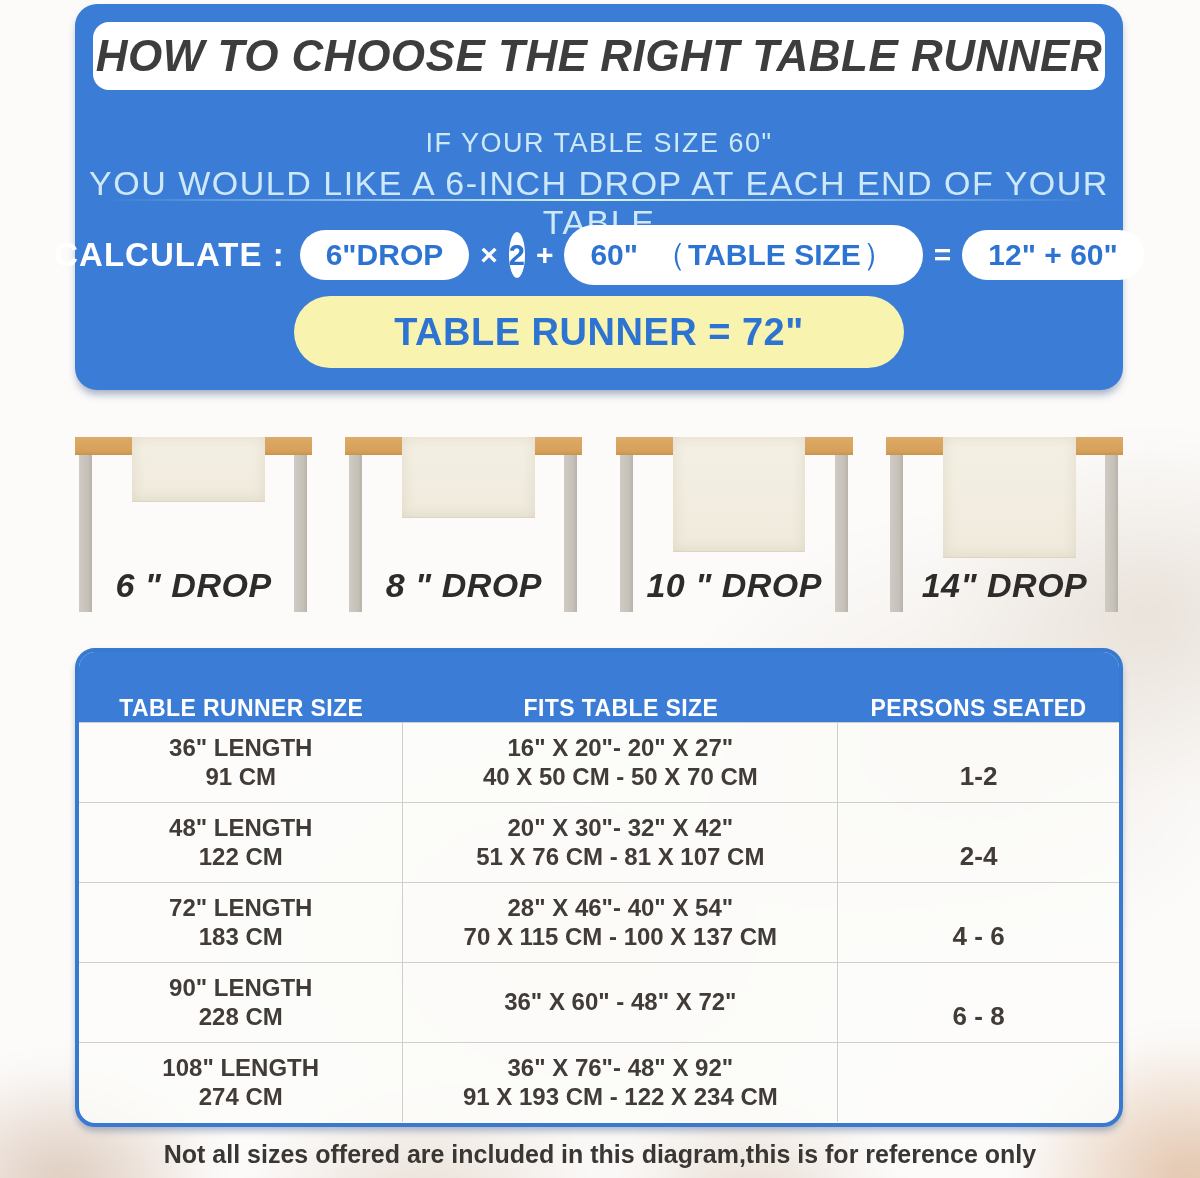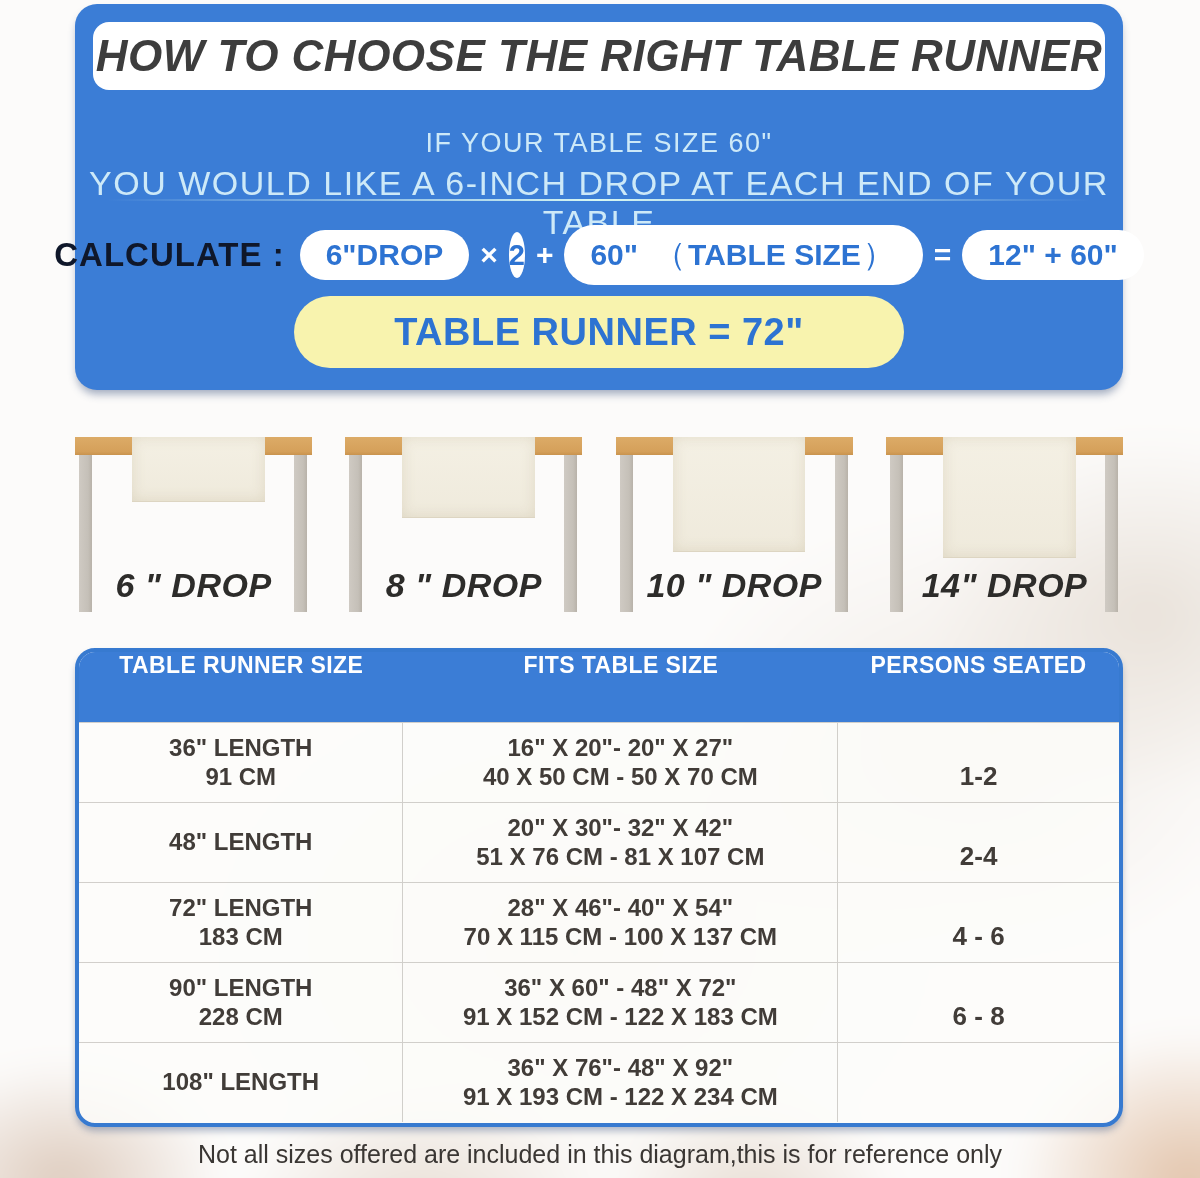--- a/index.html
+++ b/index.html
@@ -49,21 +49,21 @@
   .intro-2 { top:160px; font-size:34px; }
   .divider {
     position:absolute; top:195px; left:32px; right:32px; height:2px;
     background:linear-gradient(90deg, transparent 0%, rgba(226,255,243,0.95) 50%, transparent 100%);
   }
   .calc-row {
     position:absolute; top:222px; left:0; right:0; height:58px;
     display:flex; align-items:center; justify-content:center; gap:11px;
     white-space:nowrap;
   }
-  .calc-label { color:#0f172a; font-weight:700; font-size:33px; letter-spacing:1px; margin-right:4px; }
+  .calc-label { color:#ffffff; font-weight:700; font-size:33px; letter-spacing:1px; margin-right:4px; }
   .pill {
     background:#ffffff; color:#2d73d2; font-weight:700; font-size:30px;
     border-radius:40px; padding:8px 26px; display:flex; align-items:center;
   }
   .pill .paren { font-weight:400; font-size:32px; padding:0 2px; }
   .pill .gap { display:inline-block; width:14px; }
   .op { color:#ffffff; font-weight:700; font-size:30px; }
   .mult-circle {
     width:46px; height:46px; border-radius:50%; background:#ffffff;
     color:#2d73d2; font-weight:700; font-size:29px;
@@ -109,41 +109,41 @@
   }
 
   
   .size-panel {
     position:absolute; left:75px; top:648px; width:1048px; height:479px;
     border:4px solid #377ad0; border-radius:20px;
     background:rgba(253,252,250,0.80);
     box-shadow:0 5px 7px -1px rgba(60,85,130,0.40);
     overflow:hidden;
   }
-  .size-header { display:flex; height:70px; background:#3b7dd6; align-items:flex-start; }
+  .size-header { display:flex; height:70px; background:#3b7dd6; align-items:flex-end; }
   .size-header .hcell {
     color:#ffffff; font-weight:700; font-size:23px; letter-spacing:0.4px;
     text-align:center;
   }
   .c1 { width:31.2%; } .c2 { width:41.8%; } .c3 { width:27%; }
   .size-row {
     display:flex; height:80px; align-items:center;
     border-top:1px solid rgba(158,152,146,0.45);
   }
   .size-row .cell {
     text-align:center; color:#413c38; font-weight:700; font-size:24px; line-height:1.2;
     align-self:stretch; display:flex; flex-direction:column; justify-content:center;
   }
   .size-row .cell.c1, .size-row .cell.c2 { border-right:1px solid rgba(158,152,146,0.45); }
   .size-row .cell.c3 { font-size:26px;margin-top:28px; }
 
   
   .footer-note {
     position:absolute; top:1140px; left:0; right:0; text-align:center;
-    font-weight:400; font-size:25px; color:#3a3633;
+    font-weight:700; font-size:25px; color:#3a3633;
   }
 </style>
 </head>
 <body>
 
 <div class="bg-photo"></div>
 
 <div class="top-panel">
   <div class="title-box">
     <span>HOW TO CHOOSE THE RIGHT TABLE RUNNER</span>
@@ -226,20 +226,21 @@
     <div class="cell c2">
       <span>16" X 20"- 20" X 27"</span>
       <span>40 X 50 CM - 50 X 70 CM</span>
     </div>
     <div class="cell c3">1-2</div>
   </div>
 
   <div class="size-row">
     <div class="cell c1">
       <span>48" LENGTH</span>
+      <span>122 CM</span>
     </div>
     <div class="cell c2">
       <span>20" X 30"- 32" X 42"</span>
       <span>51 X 76 CM - 81 X 107 CM</span>
     </div>
     <div class="cell c3">2-4</div>
   </div>
 
   <div class="size-row">
     <div class="cell c1">
@@ -253,28 +254,28 @@
     <div class="cell c3">4 - 6</div>
   </div>
 
   <div class="size-row">
     <div class="cell c1">
       <span>90" LENGTH</span>
       <span>228 CM</span>
     </div>
     <div class="cell c2">
       <span>36" X 60" - 48" X 72"</span>
-      <span>91 X 152 CM - 122 X 183 CM</span>
     </div>
     <div class="cell c3">6 - 8</div>
   </div>
 
   <div class="size-row">
     <div class="cell c1">
       <span>108" LENGTH</span>
+      <span>274 CM</span>
     </div>
     <div class="cell c2">
       <span>36" X 76"- 48" X 92"</span>
       <span>91 X 193 CM - 122 X 234 CM</span>
     </div>
   </div>
 </div>
 
 <div class="footer-note">Not all sizes offered are included in this diagram,this is for reference only</div>
 

